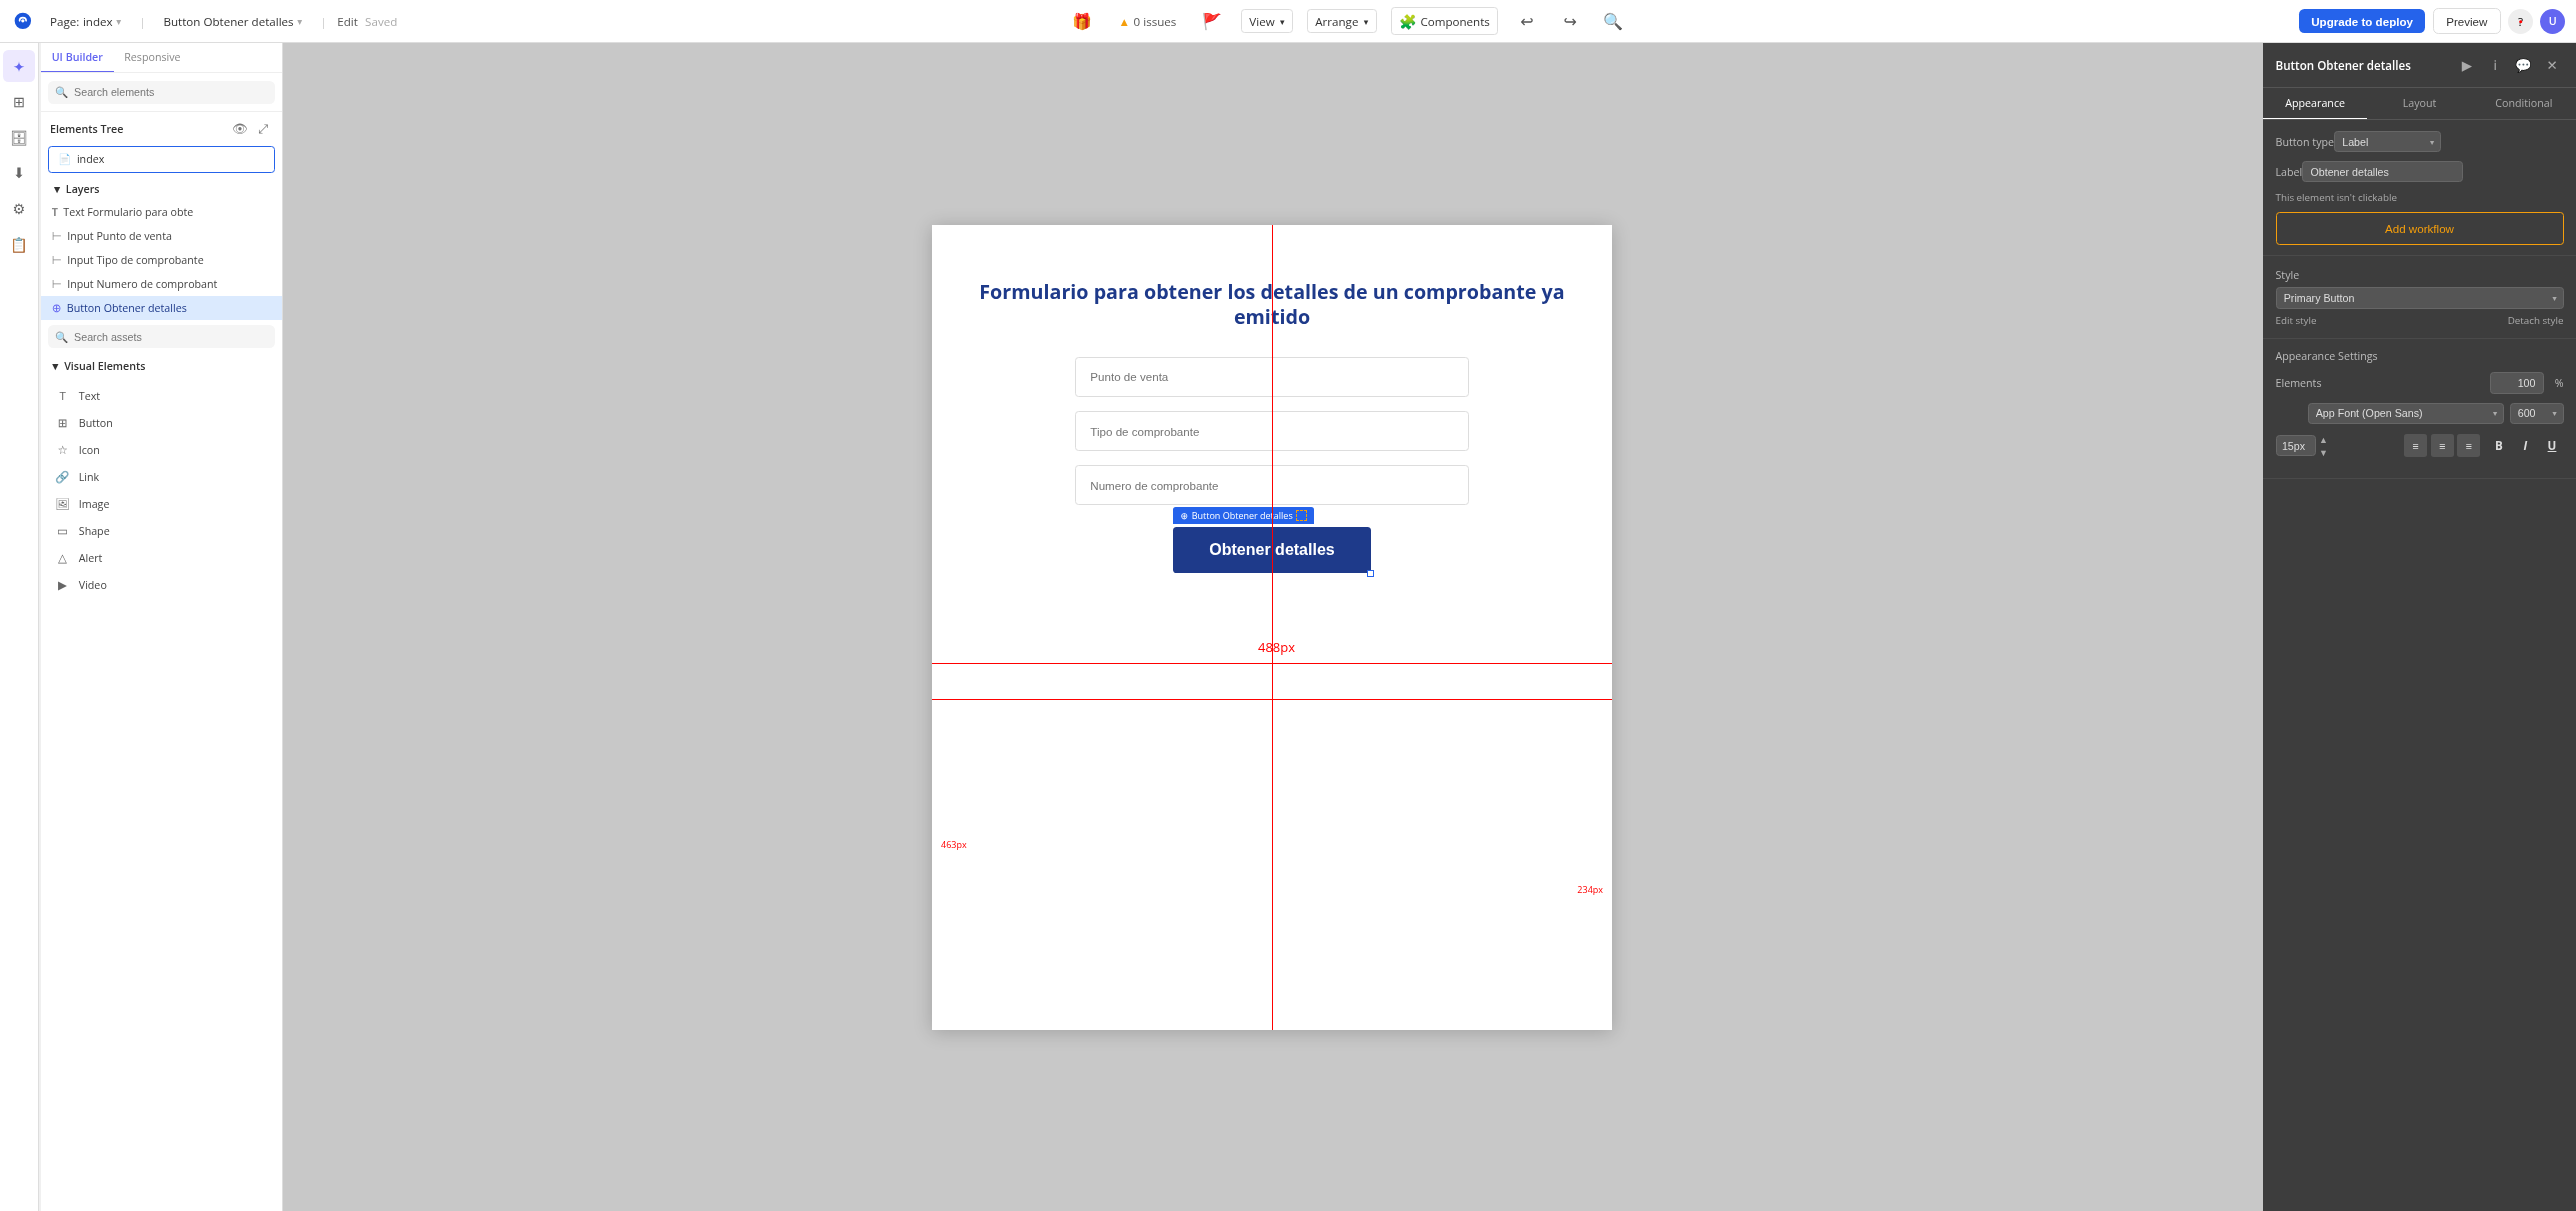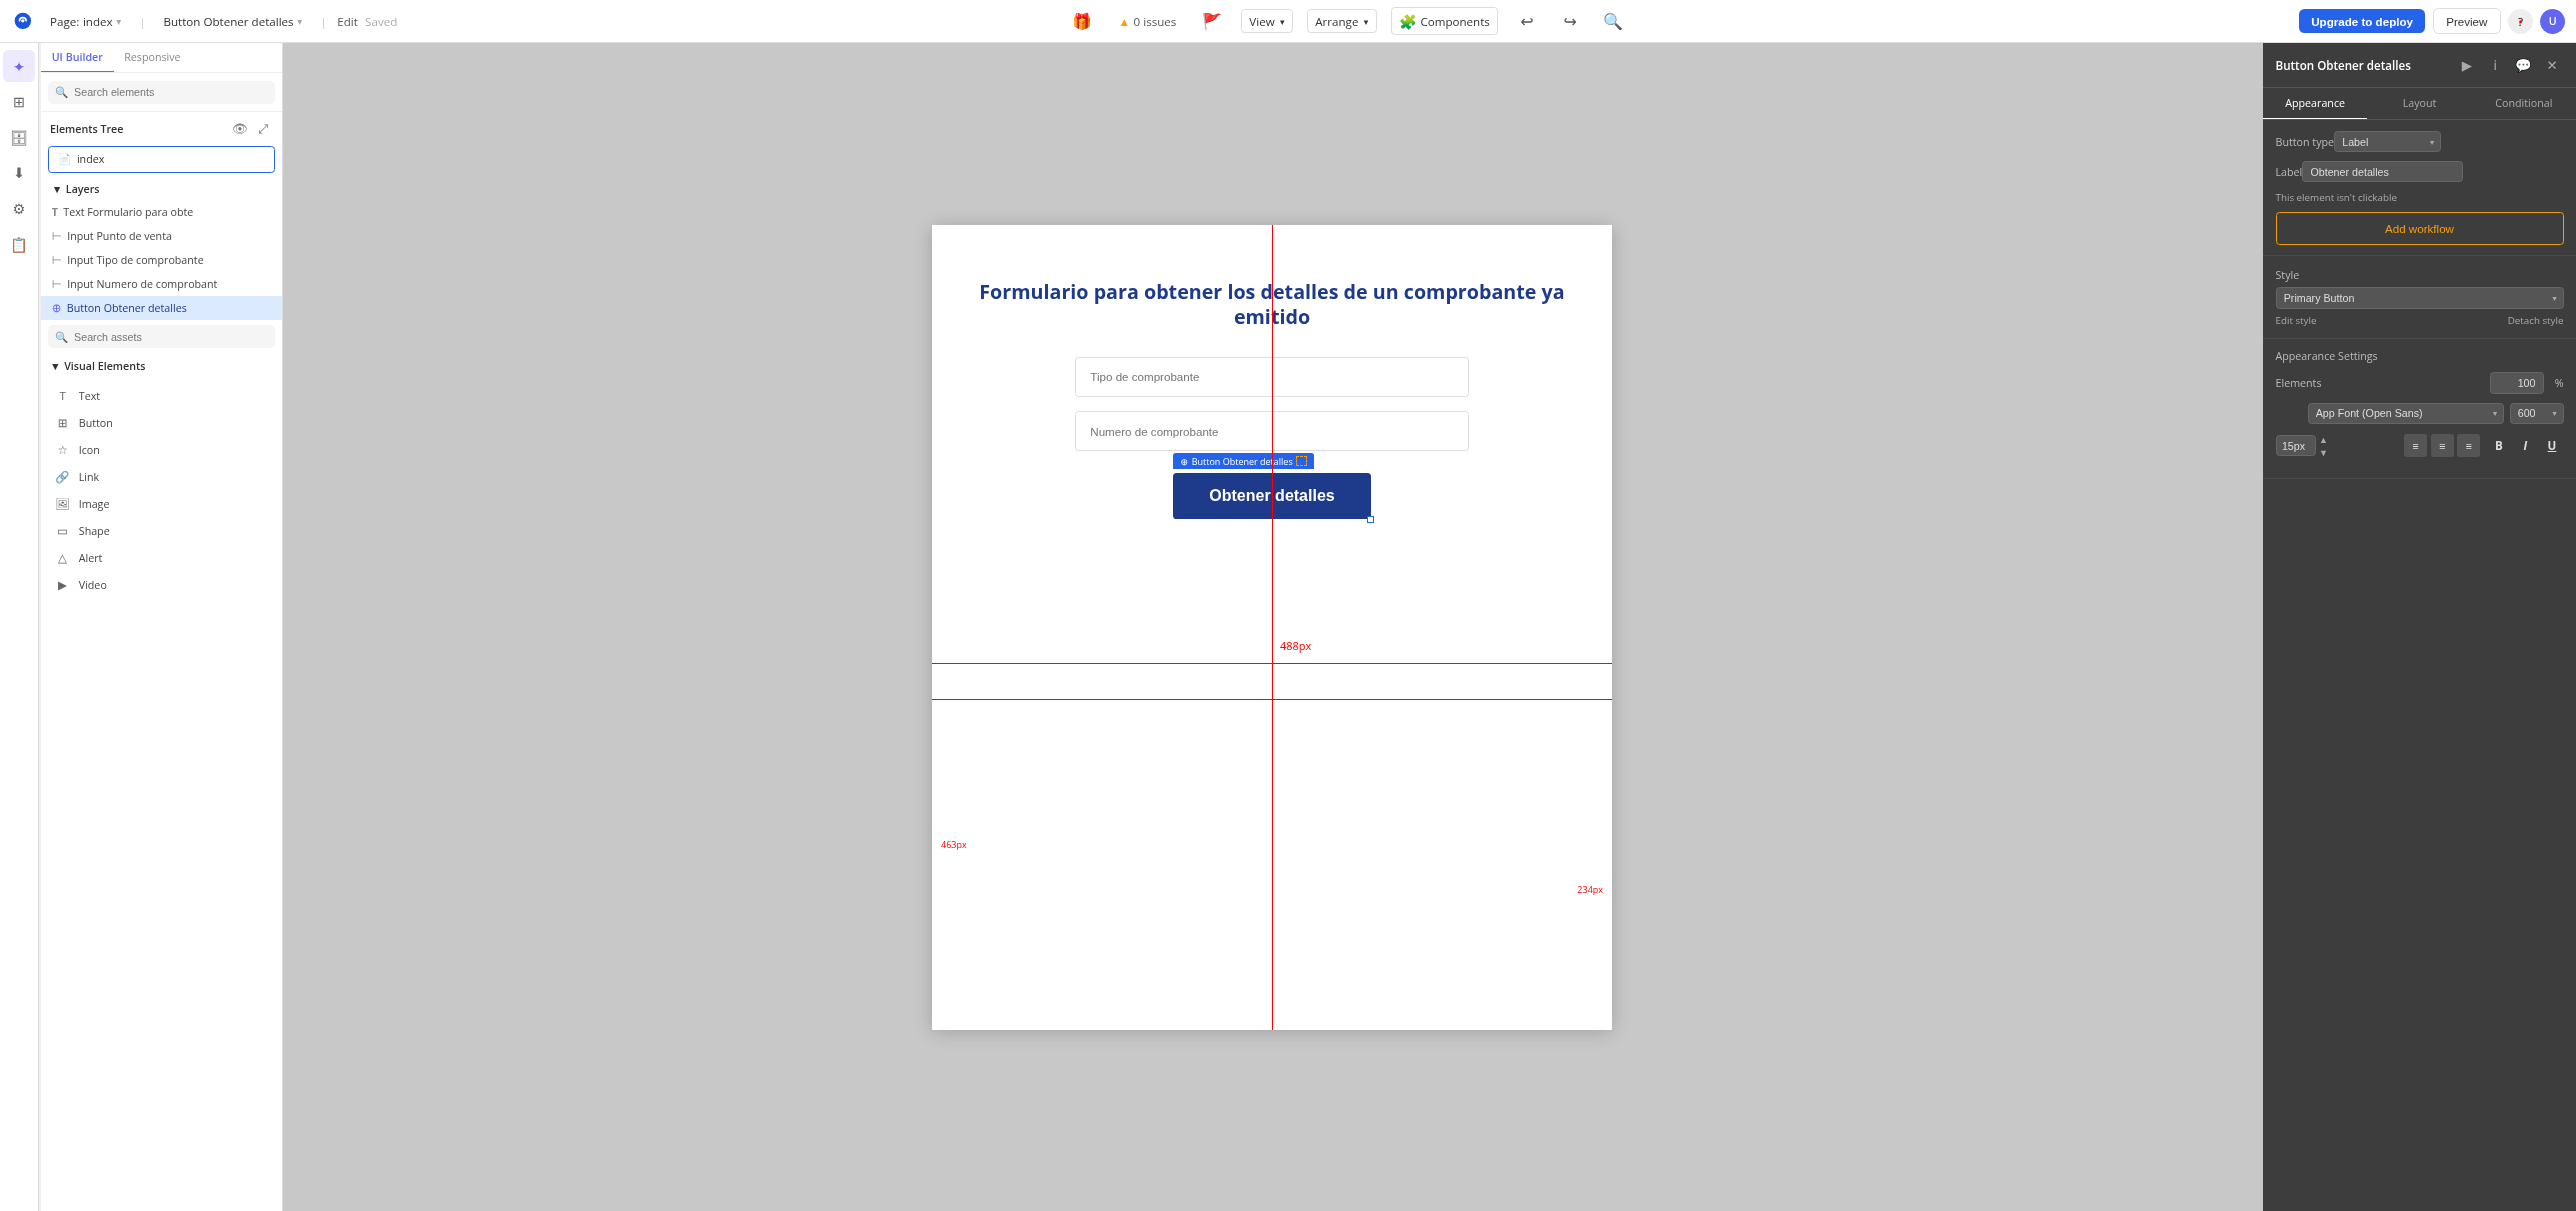--- a/index.html
+++ b/index.html
@@ -367,29 +367,30 @@
 <div class="canvas">
   <div class="canvas-inner">
     <div class="canvas-page">
 
       <div class="guide-v" style="left: 340px;"></div>
 
       <div class="guide-h" style="top: 438px;"></div>
 
       <div class="guide-h" style="top: 474px;"></div>
 
-      <div class="dim-label-top" style="top: 413px; left: 348px; color: #f00; font-size: 11px;">488px</div>
+      <div class="dim-label-top" style="top: 413px; left: 326px; color: #f00; font-size: 13px;">488px</div>
 
       <div class="dim-label-top" style="bottom: 179px; left: 9px; color: #f00; font-size: 9px;">463px</div>
 
       <div class="dim-label-top" style="bottom: 134px; right: 9px; color: #f00; font-size: 9px;">234px</div>
 
       <div class="form-title">Formulario para obtener los detalles de un comprobante ya emitido</div>
 
       <div class="form-fields">
+        <input type="text" class="form-input" placeholder="Punto de venta" style="">
         <input type="text" class="form-input" placeholder="Tipo de comprobante" style="">
         <input type="text" class="form-input" placeholder="Numero de comprobante" style="">
 
         <div class="form-btn-container">
           <div style="position:relative; display:inline-block;">
             
             <div class="btn-selection-bar">
               <span>⊕</span>
               <span>Button Obtener detalles</span>
               <span style="border:0.9px dashed #f59e0b; width:10.7px; height:10.7px; display:inline-block; vertical-align:middle;"></span>

